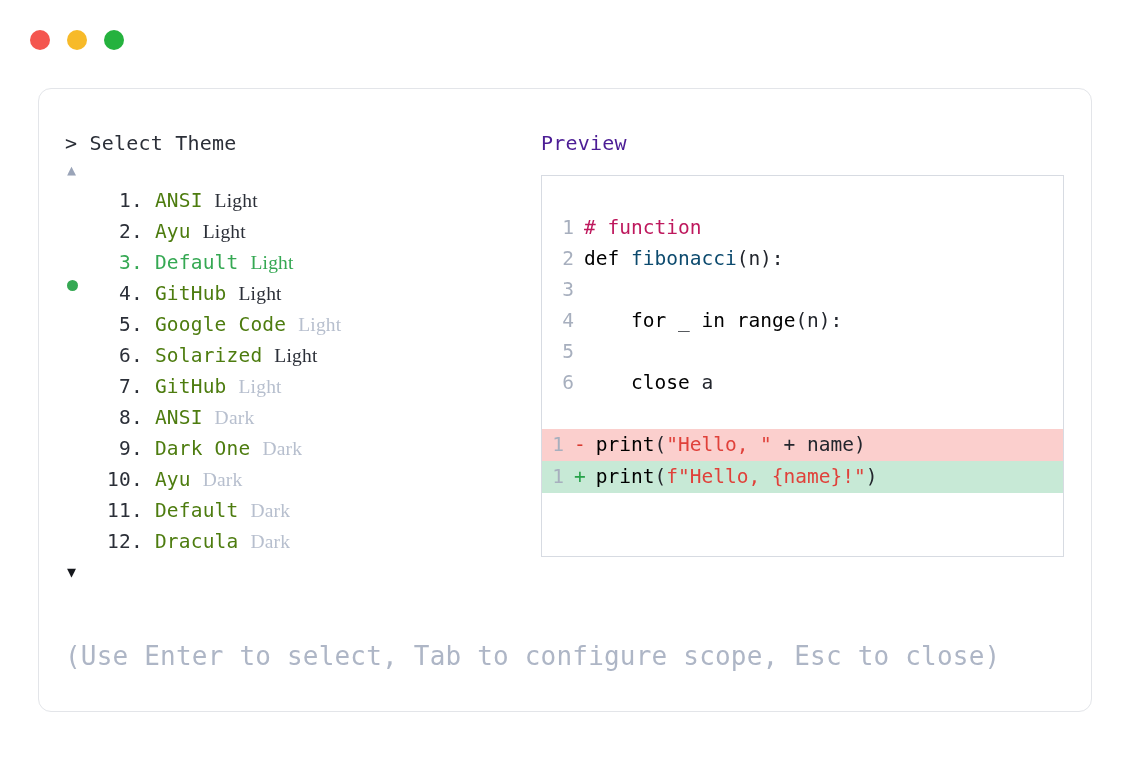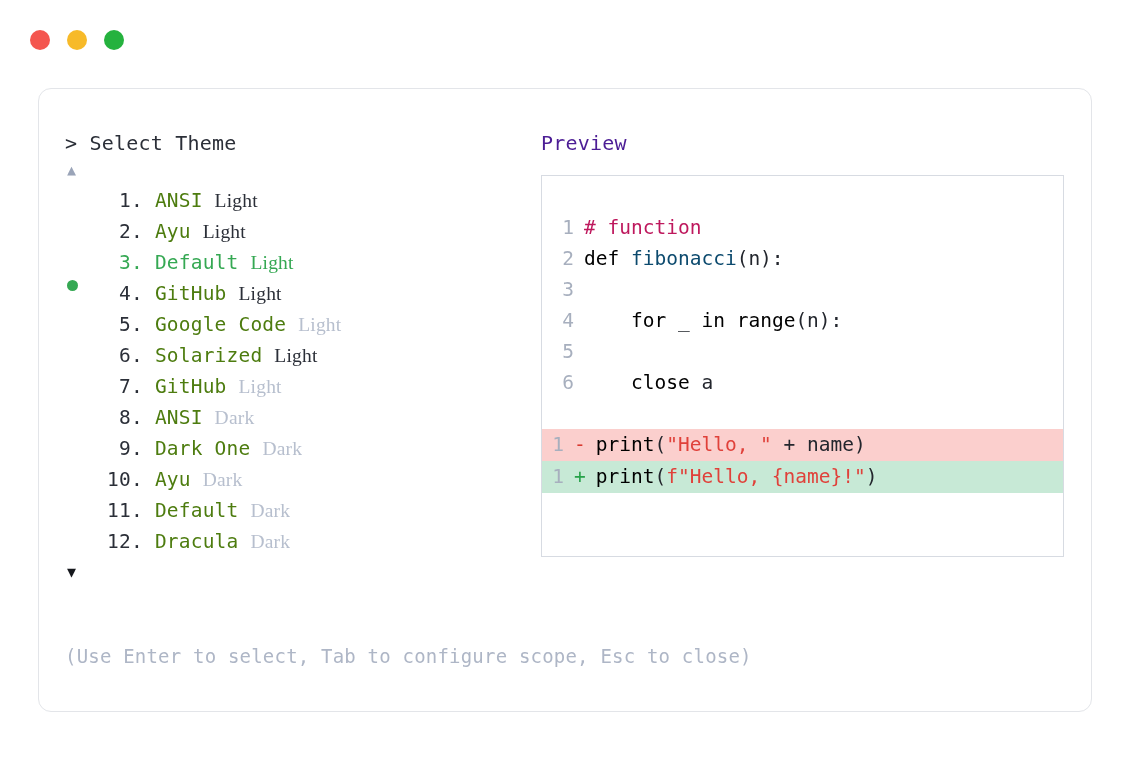--- a/index.html
+++ b/index.html
@@ -178,21 +178,21 @@
   .tok-keyword  { color: #000000; }
   .tok-func     { color: #0c4a6e; }
   .tok-plain    { color: #23262d; }
   .tok-string   { color: #e0413a; }
 
   
   .footer-hint {
     position: absolute;
     left: 26px;
     top: 553px;
-    font-size: 19px;
+    font-size: 26px;
     line-height: 28px;
     color: #aeb6c6;
     letter-spacing: 0.2px;
     white-space: pre;
   }
 </style>
 </head>
 <body>
 
 <div class="titlebar">

